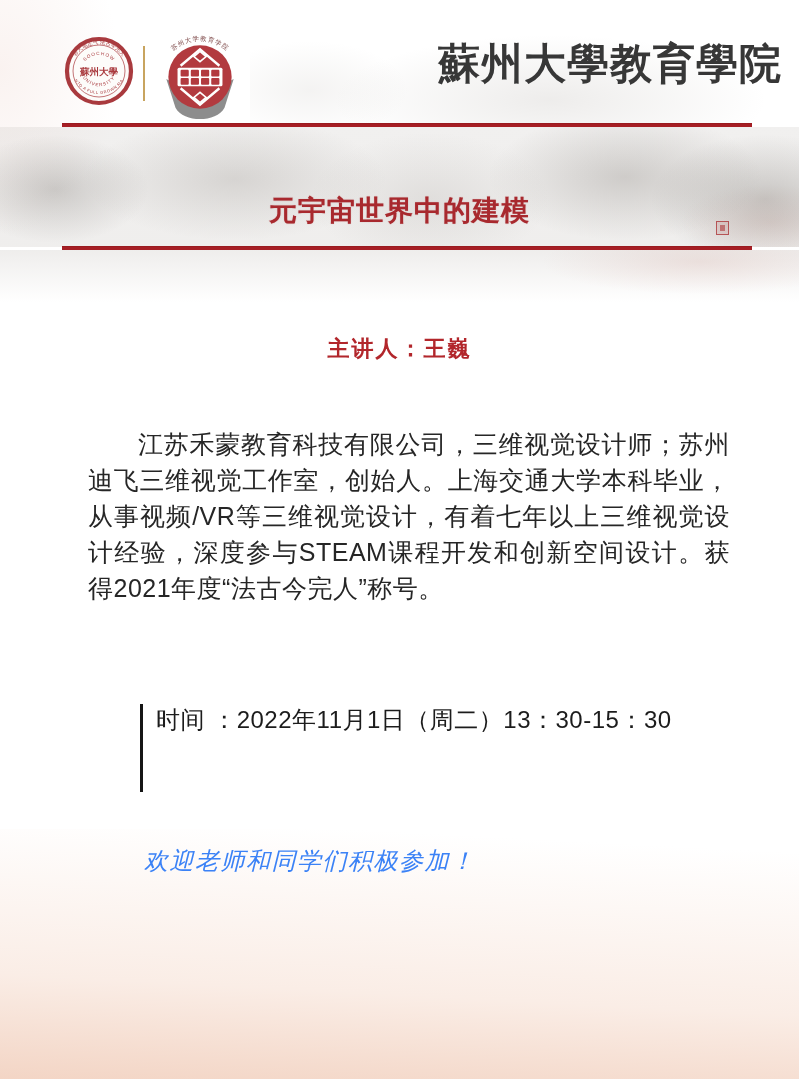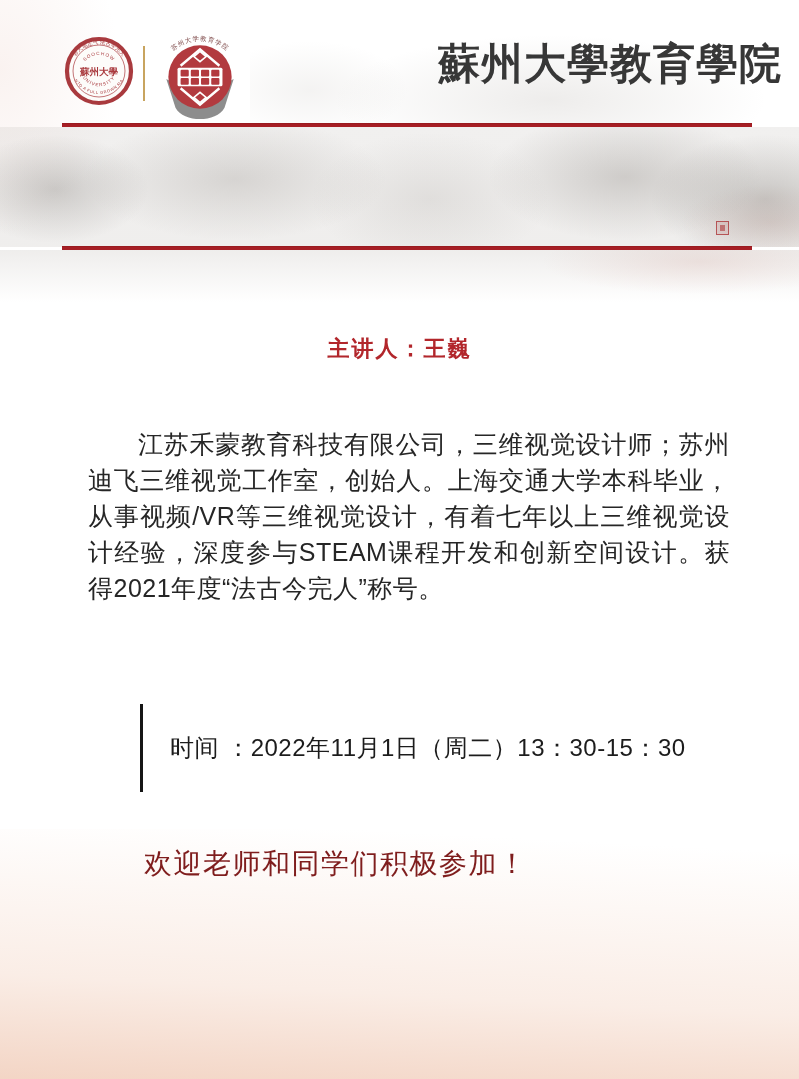--- a/index.html
+++ b/index.html
@@ -76,27 +76,27 @@
     position:absolute; left:0; top:334px; width:799px; text-align:center;
     font-size:22px; font-weight:bold; color:#b2262b; letter-spacing:2px;
   }
   .bio{
     position:absolute; left:88px; top:426px; width:642px; margin:0;
     font-size:25px; line-height:36px; color:#262626;
     text-align:justify; text-indent:2em; letter-spacing:.5px;
   }
   .info-block{
     position:absolute; left:140px; top:704px; height:88px;
-    border-left:3px solid #151515; padding-left:27px;
-    display:flex; flex-direction:column; justify-content:space-evenly;
+    border-left:3px solid #151515; padding-left:13px;
+    display:flex; flex-direction:row; justify-content:space-evenly;
   }
   .info-line{font-size:24px; color:#1c1c1c; letter-spacing:.5px; white-space:nowrap;}
   .welcome{
     position:absolute; left:144px; top:845px;
-    font-size:28px; color:#7f1d1d; letter-spacing:1.5px; white-space:nowrap;
+    font-size:24px; color:#3b82f6; letter-spacing:1.5px; white-space:nowrap;font-style:italic;
   }
   
   text{font-family:"Liberation Sans","DejaVu Sans",sans-serif;}
 </style>
 </head>
 <body>
 
 <div class="page">
 
   <div class="pink-corner"></div>
@@ -161,20 +161,21 @@
     </g>
     <g stroke="#ffffff" stroke-width="2.4">
       <path d="M 23 59 L 42 75 L 61 59" fill="none"></path>
       <path d="M 36 68 L 42 73 L 48 68 L 42 63 Z" fill="none" stroke-width="1.6"></path>
     </g>
   </svg>
 
   <div class="calligraphy">蘇州大學教育學院</div>
 
   <div class="red-line line1"></div>
+  <h1 class="banner-title">元宇宙世界中的建模</h1>
   <div class="banner-seal">
       <i></i>
     </div>
   <div class="red-line line2"></div>
 
   <div class="speaker">主讲人：王巍</div>
 
   <p class="bio">江苏禾蒙教育科技有限公司，三维视觉设计师；苏州迪飞三维视觉工作室，创始人。上海交通大学本科毕业，从事视频/VR等三维视觉设计，有着七年以上三维视觉设计经验，深度参与STEAM课程开发和创新空间设计。获得2021年度“法古今完人”称号。</p>
 
   <div class="info-block">

